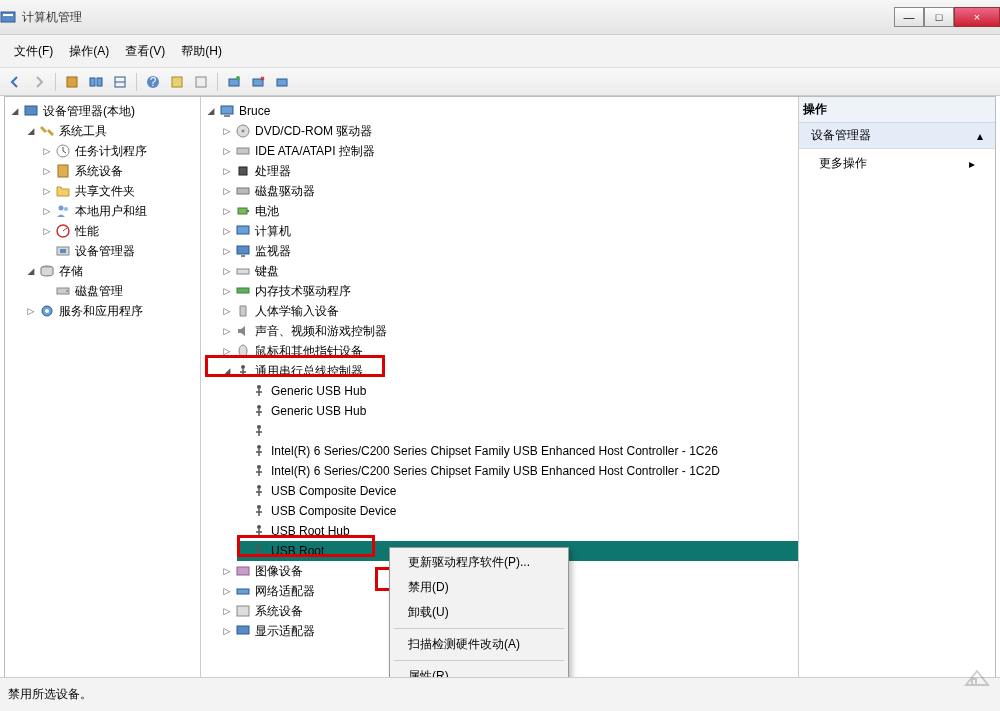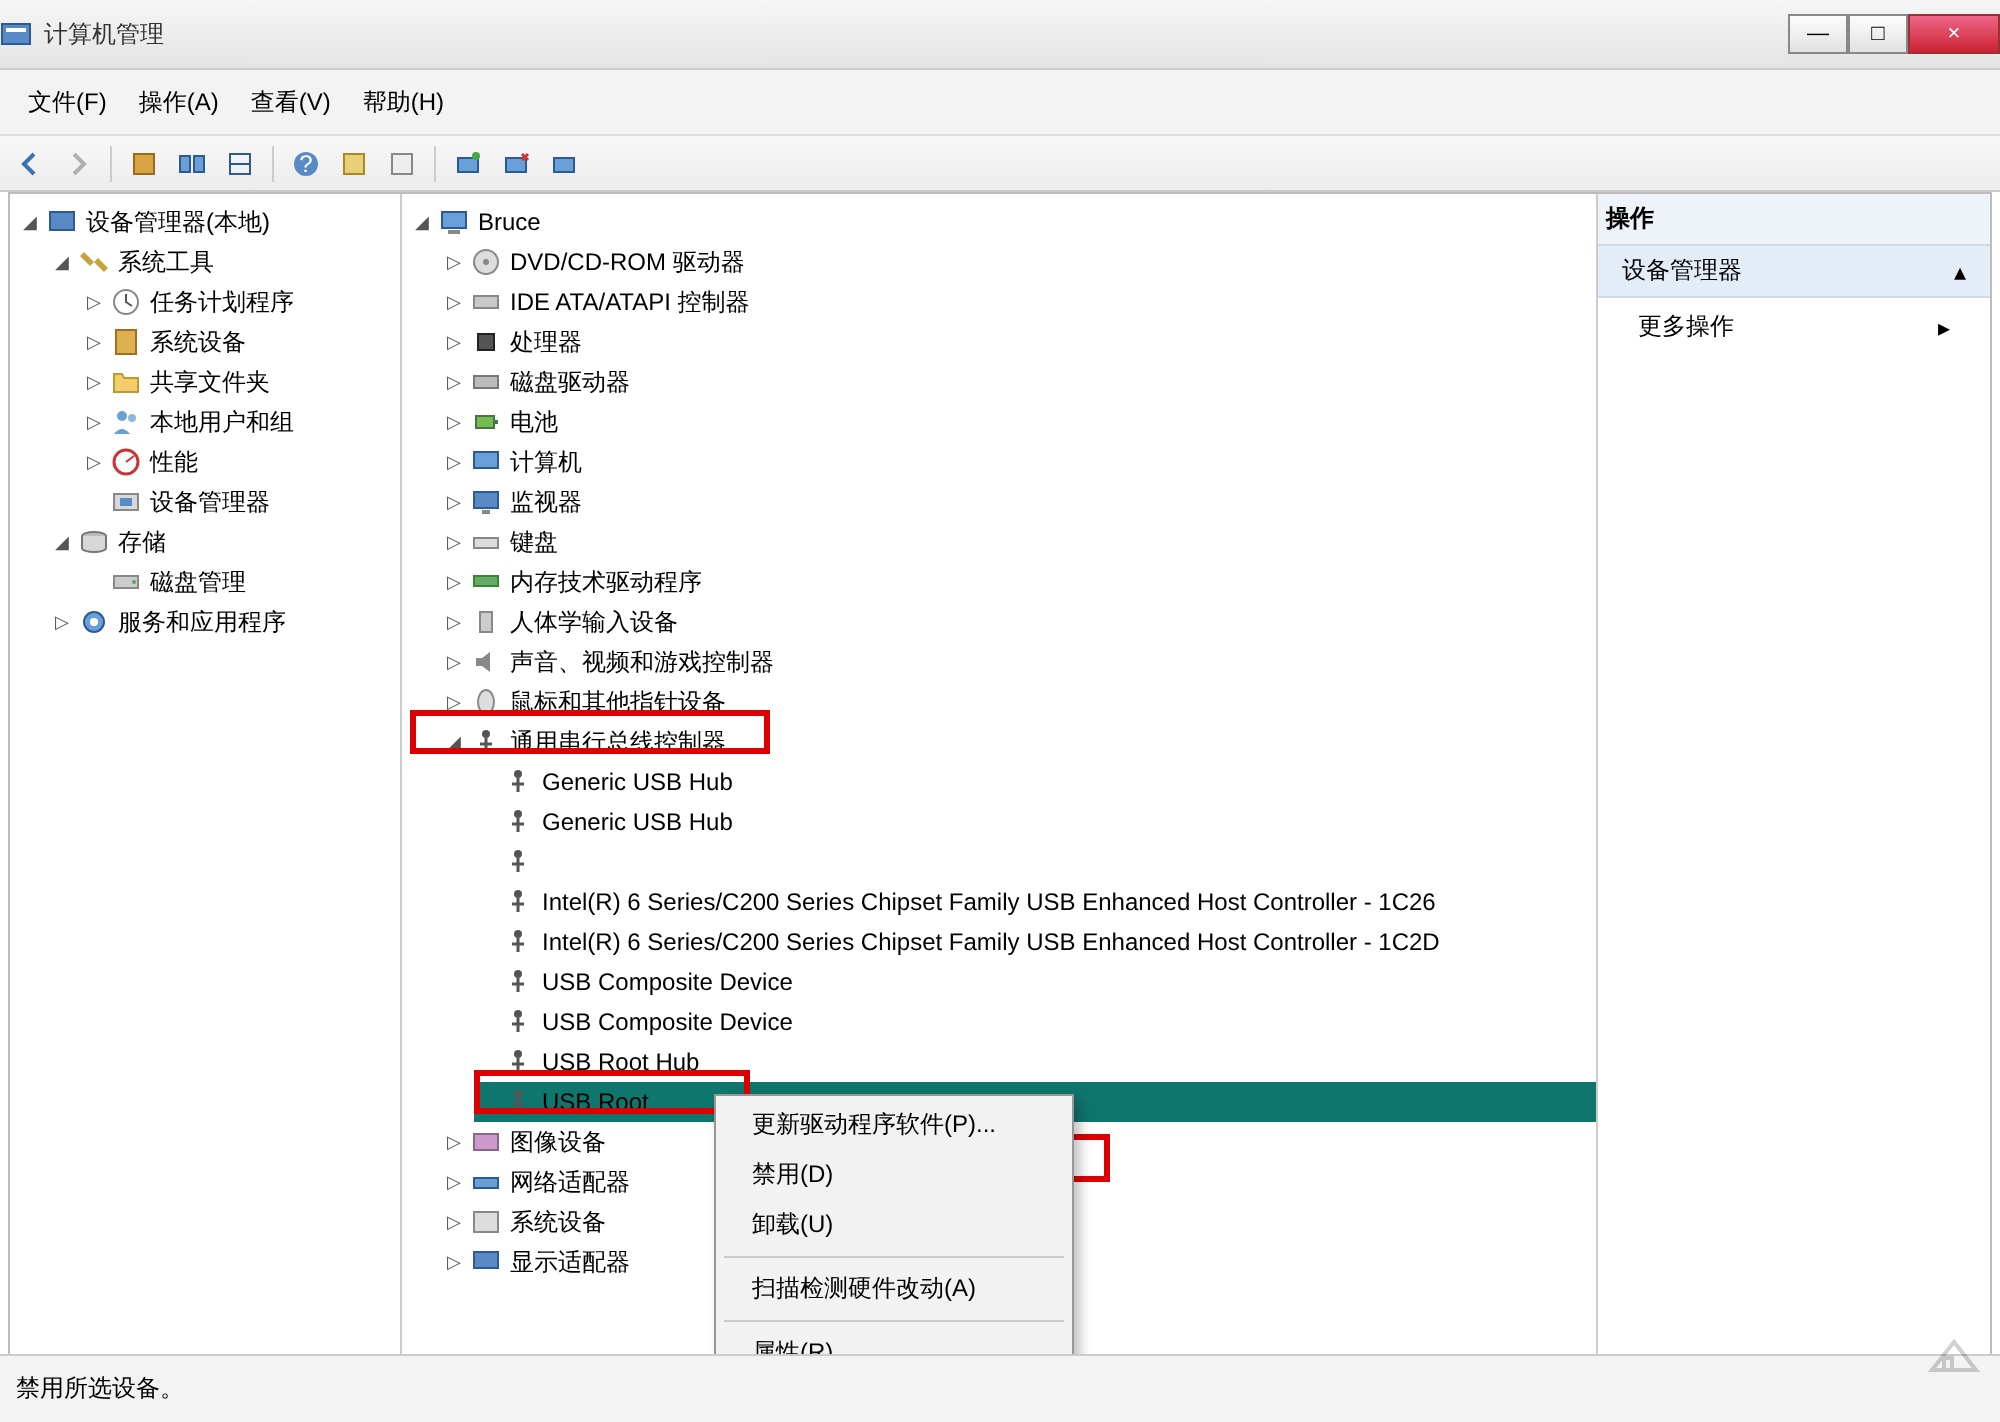--- a/index.html
+++ b/index.html
@@ -607,21 +607,21 @@
               </div>
             </li>
           </ul>
       </li>
     </ul>
 
     <div class="highlight-box" style="left:4px; top:258px; width:180px; height:22px;"></div>
     <div class="highlight-box" style="left:36px; top:438px; width:138px; height:22px;"></div>
     <div class="highlight-box" style="left:174px; top:470px; width:180px; height:24px;"></div>
 
-    <div class="context-menu" style="left:156px; top:450px;">
+    <div class="context-menu" style="left:188px; top:450px;">
       <div class="ctx-item">更新驱动程序软件(P)...</div>
       <div class="ctx-item">禁用(D)</div>
       <div class="ctx-item">卸载(U)</div>
       <div class="ctx-sep"></div>
       <div class="ctx-item">扫描检测硬件改动(A)</div>
       <div class="ctx-sep"></div>
       <div class="ctx-item">属性(R)</div>
     </div>
   </div>
 

